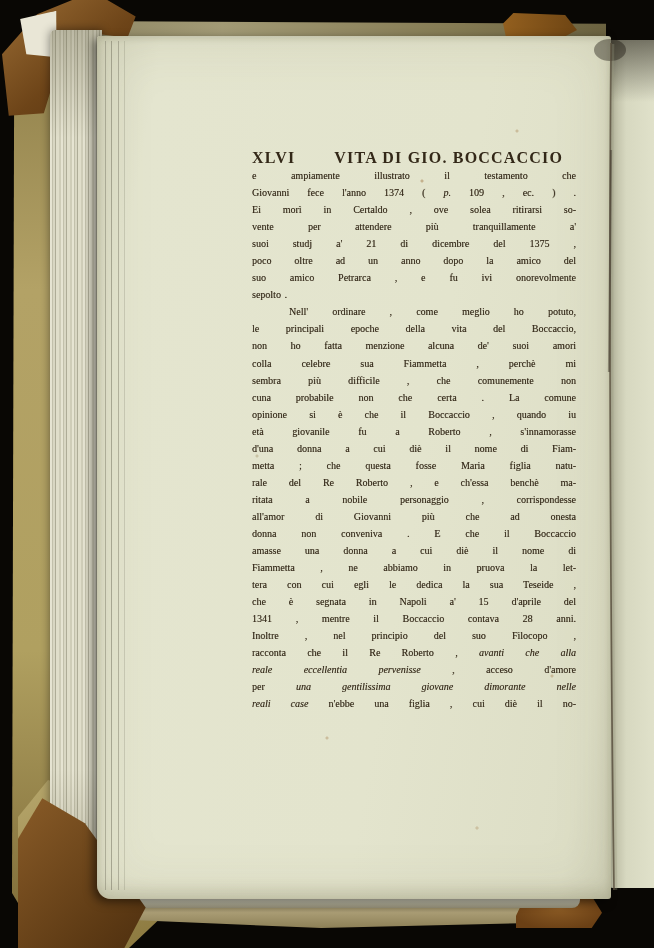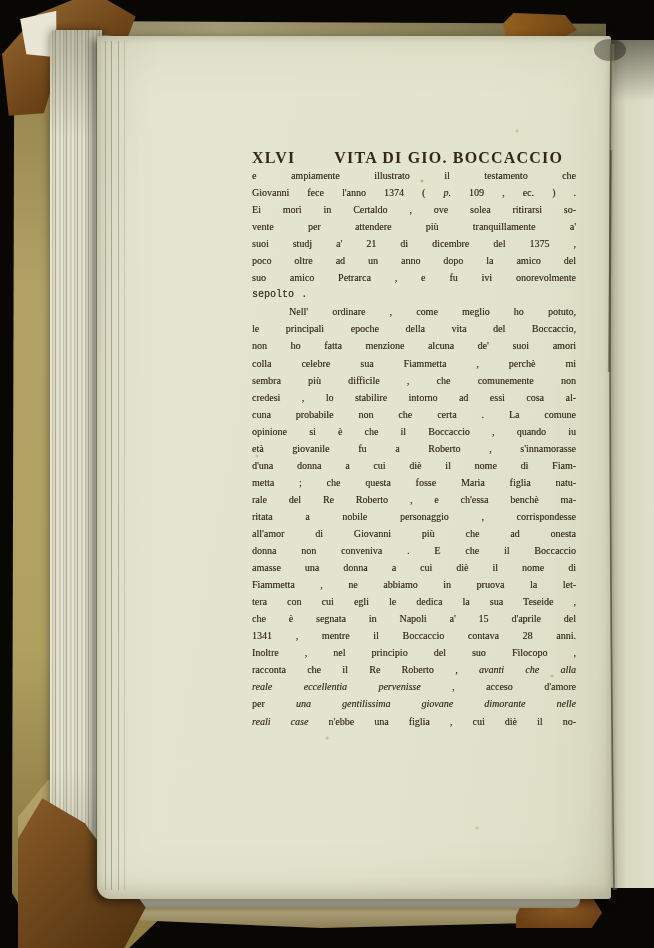--- a/index.html
+++ b/index.html
@@ -116,21 +116,21 @@
   .gutter-svg{position:absolute;inset:0;z-index:7;pointer-events:none;}
 
   
   .text-block{position:absolute;left:252px;top:149px;width:324px;z-index:8;color:#332818;}
   .page-header{display:flex;align-items:baseline;font-size:16px;font-weight:bold;
     letter-spacing:1.2px;height:17px;white-space:nowrap;}
   .running-title{margin-left:39px;}
   .body-text{margin-top:1px;text-shadow:0.3px 0.3px 0 rgba(46,36,20,.45);}
   .line{font-size:10px;line-height:17.05px;text-align:justify;text-align-last:justify;
     word-spacing:1.2px;}
-  .line.nojust{text-align-last:left;font-family:Liberation Mono, monospace;}
+  .line.nojust{text-align-last:left;}
   .line.indent{text-indent:37px;}
   .it{font-style:italic;}
 </style>
 </head>
 <body>
 
 <div class="scene">
 
   <div class="board-left"></div>
   <div class="board-bl"></div>
@@ -171,21 +171,20 @@
         <div class="line"><span>vente per attendere più tranquillamente a'</span></div>
         <div class="line"><span>suoi studj a' 21 di dicembre del 1375 ,</span></div>
         <div class="line"><span>poco oltre ad un anno dopo la amico del</span></div>
         <div class="line"><span>suo amico Petrarca , e fu ivi onorevolmente</span></div>
         <div class="line nojust"><span>sepolto .</span></div>
         <div class="line indent"><span>Nell' ordinare , come meglio ho potuto,</span></div>
         <div class="line"><span>le principali epoche della vita del Boccaccio,</span></div>
         <div class="line"><span>non ho fatta menzione alcuna de' suoi amori</span></div>
         <div class="line"><span>colla celebre sua Fiammetta , perchè mi</span></div>
         <div class="line"><span>sembra più difficile , che comunemente non</span></div>
-        <div class="line"><span>credesi , lo stabilire intorno ad essi cosa al-</span></div>
         <div class="line"><span>cuna probabile non che certa . La comune</span></div>
         <div class="line"><span>opinione si è che il Boccaccio , quando iu</span></div>
         <div class="line"><span>età giovanile fu a Roberto , s'innamorasse</span></div>
         <div class="line"><span>d'una donna a cui diè il nome di Fiam-</span></div>
         <div class="line"><span>metta ; che questa fosse Maria figlia natu-</span></div>
         <div class="line"><span>rale del Re Roberto , e ch'essa benchè ma-</span></div>
         <div class="line"><span>ritata a nobile personaggio , corrispondesse</span></div>
         <div class="line"><span>all'amor di Giovanni più che ad onesta</span></div>
         <div class="line"><span>donna non conveniva . E che il Boccaccio</span></div>
         <div class="line"><span>amasse una donna a cui diè il nome di</span></div>

